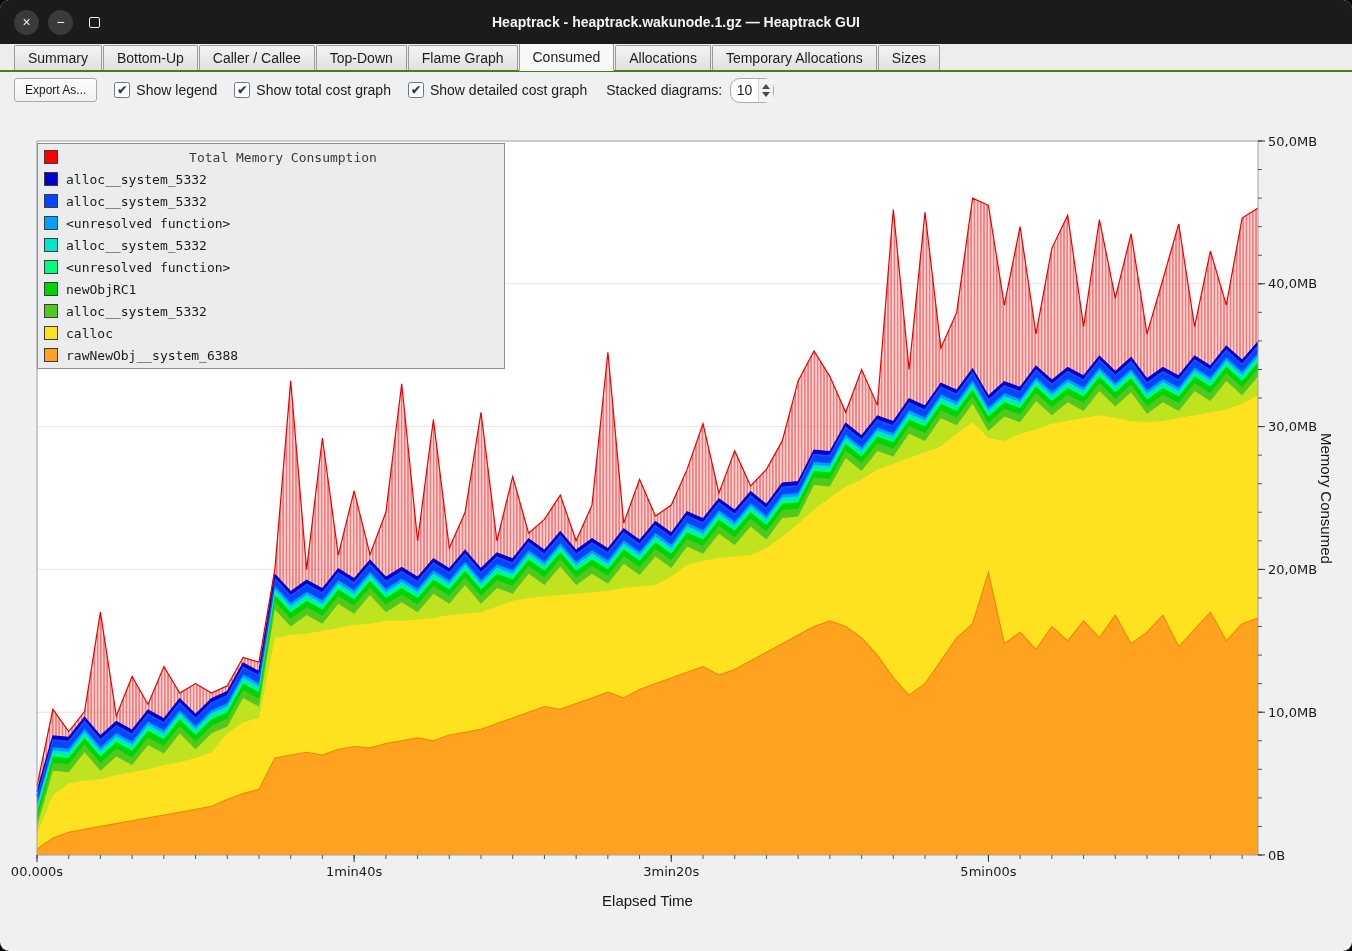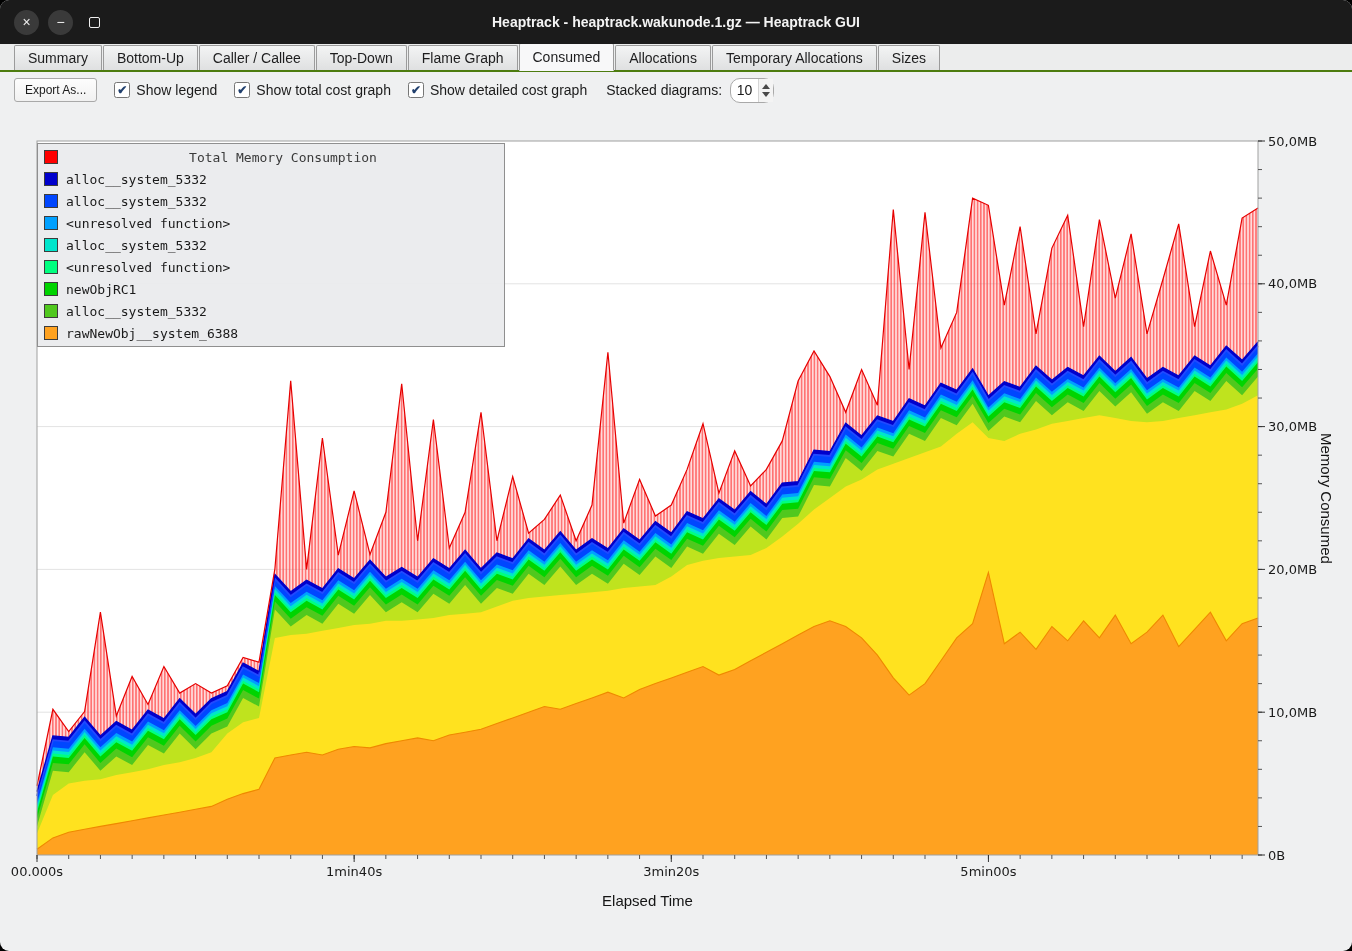--- a/index.html
+++ b/index.html
@@ -255,20 +255,24 @@
         </div>
         <div class="lg-row">
           <span class="sw" style="background: rgb(0, 212, 0);"></span>
           <span>newObjRC1</span>
         </div>
         <div class="lg-row">
           <span class="sw" style="background: rgb(80, 200, 30);"></span>
           <span>alloc__system_5332</span>
         </div>
         <div class="lg-row">
+          <span class="sw" style="background: rgb(255, 226, 31);"></span>
+          <span>calloc</span>
+        </div>
+        <div class="lg-row">
           <span class="sw" style="background: rgb(255, 162, 32);"></span>
           <span>rawNewObj__system_6388</span>
         </div>
       </div>
     <div class="xlabel">Elapsed Time</div>
     <div class="ylabel">Memory Consumed</div>
   </div>
 
 </div>
 

